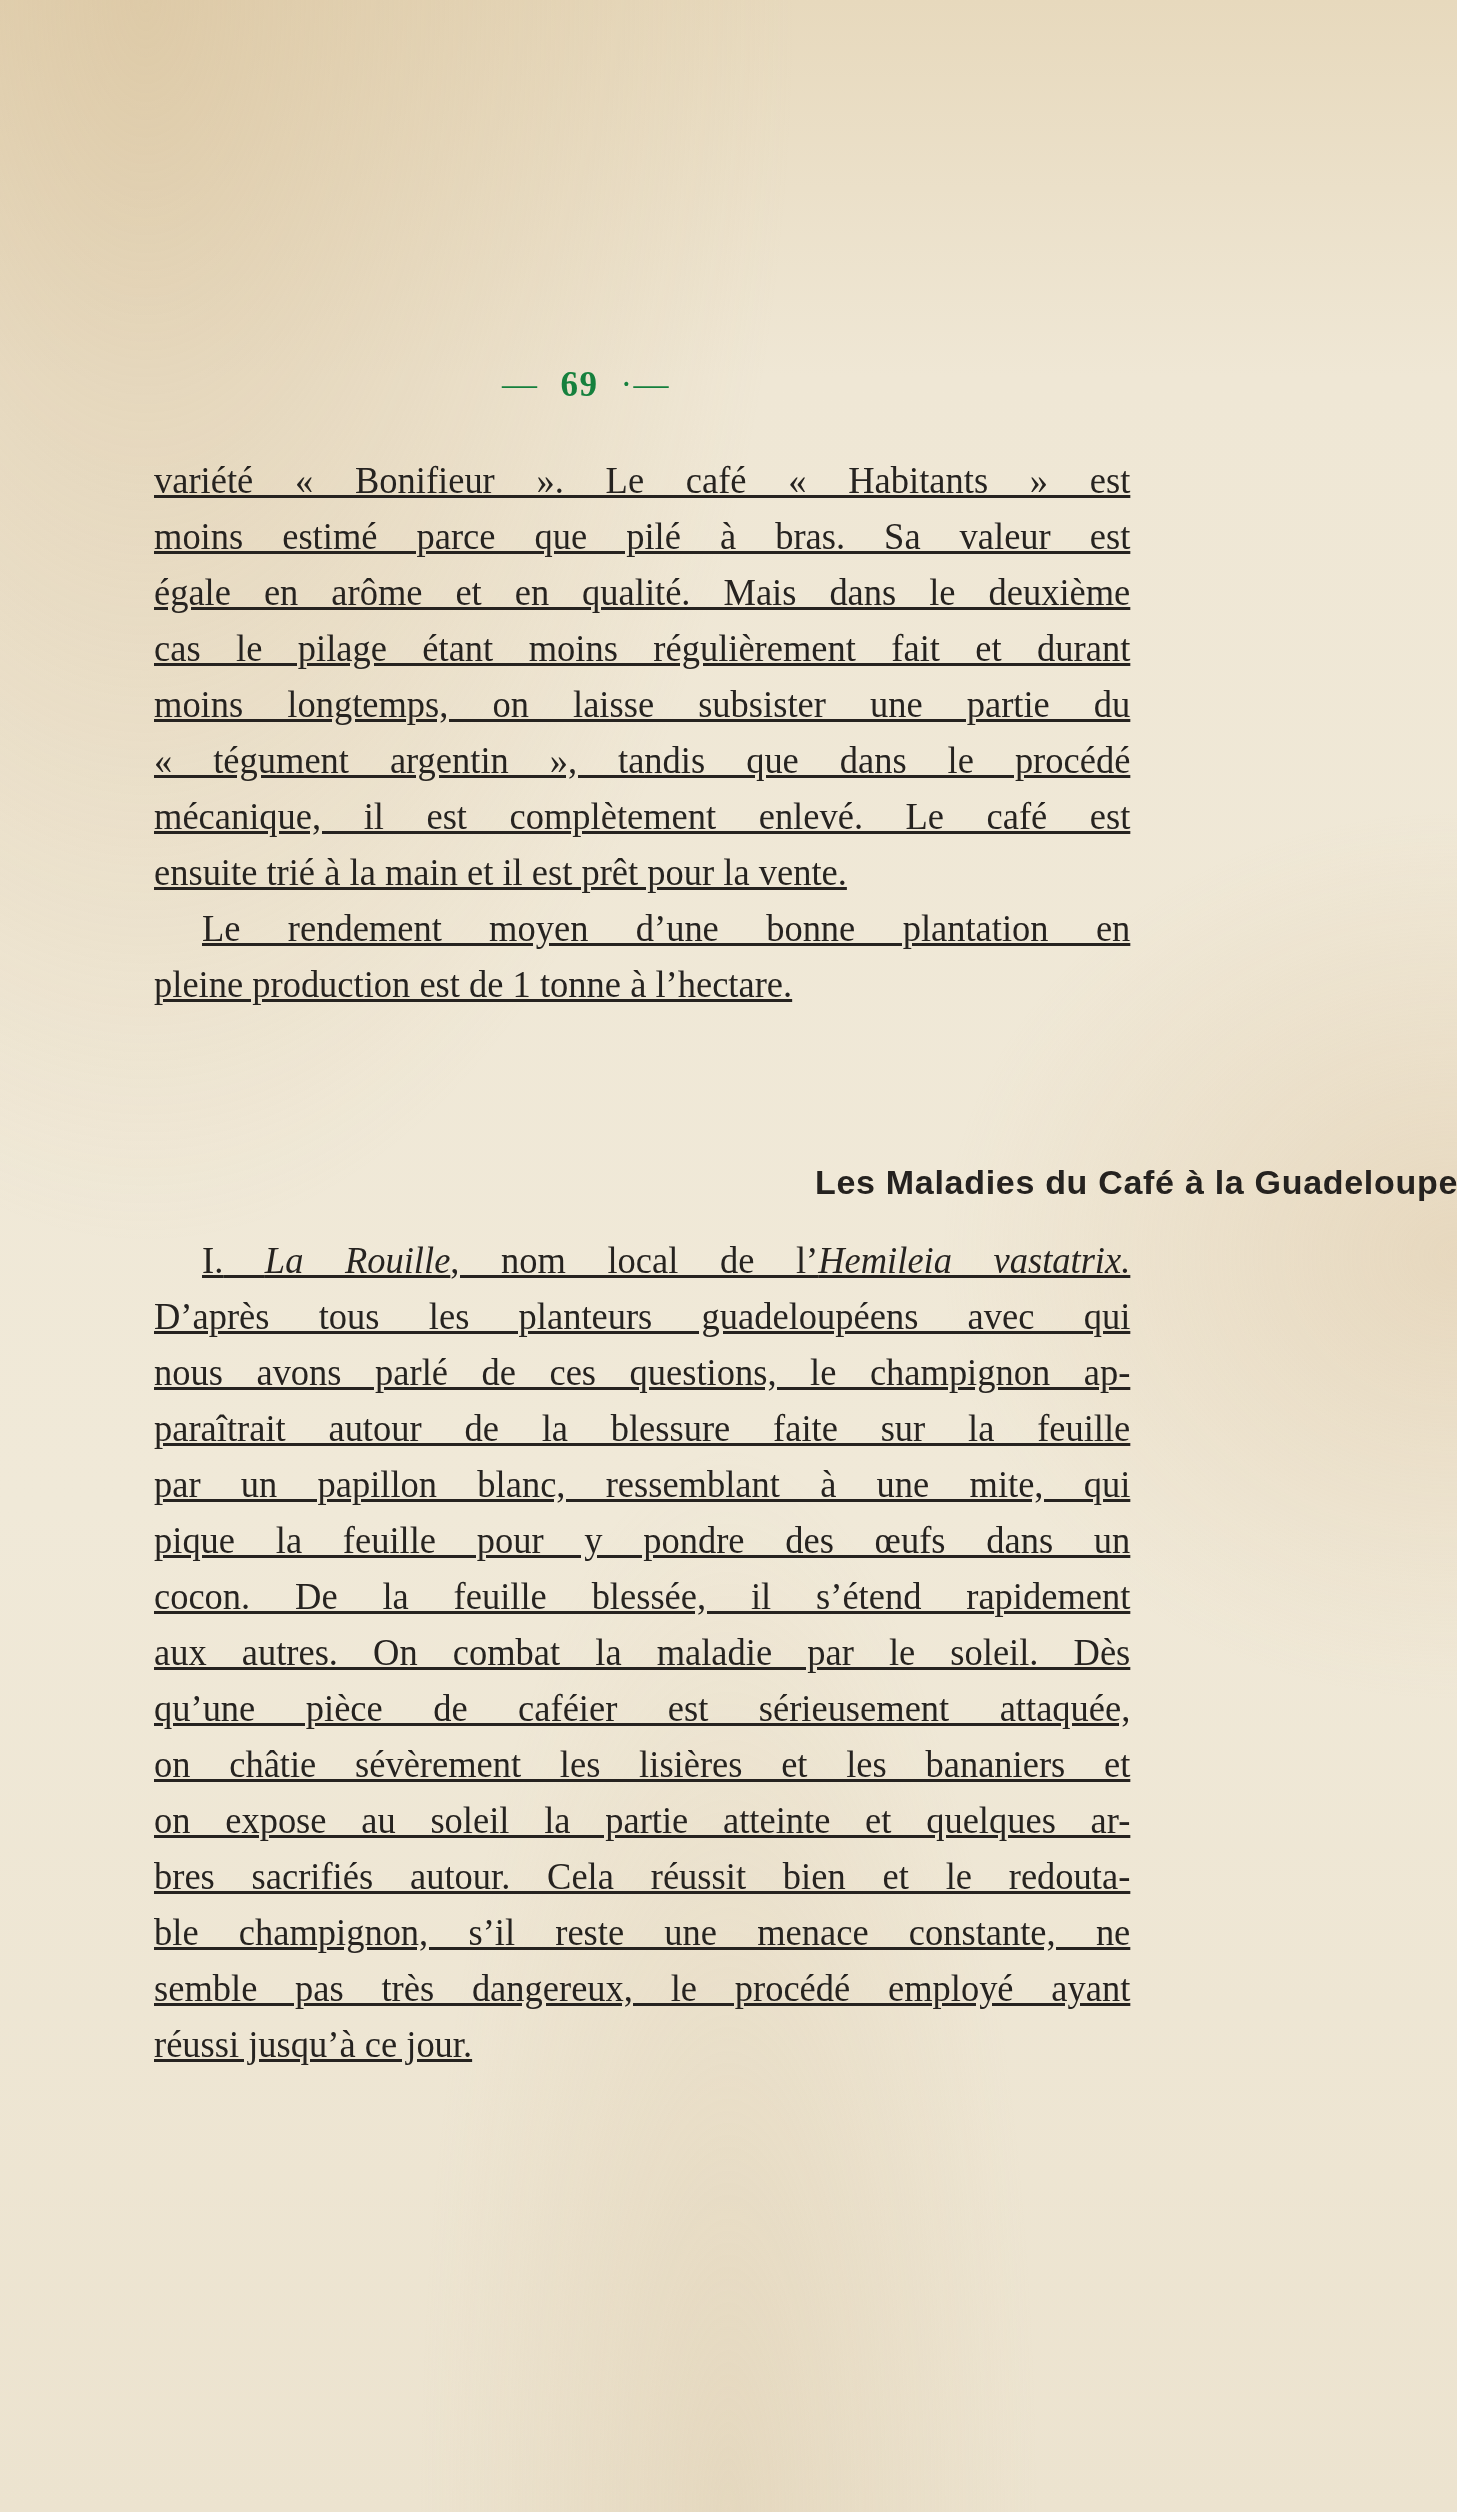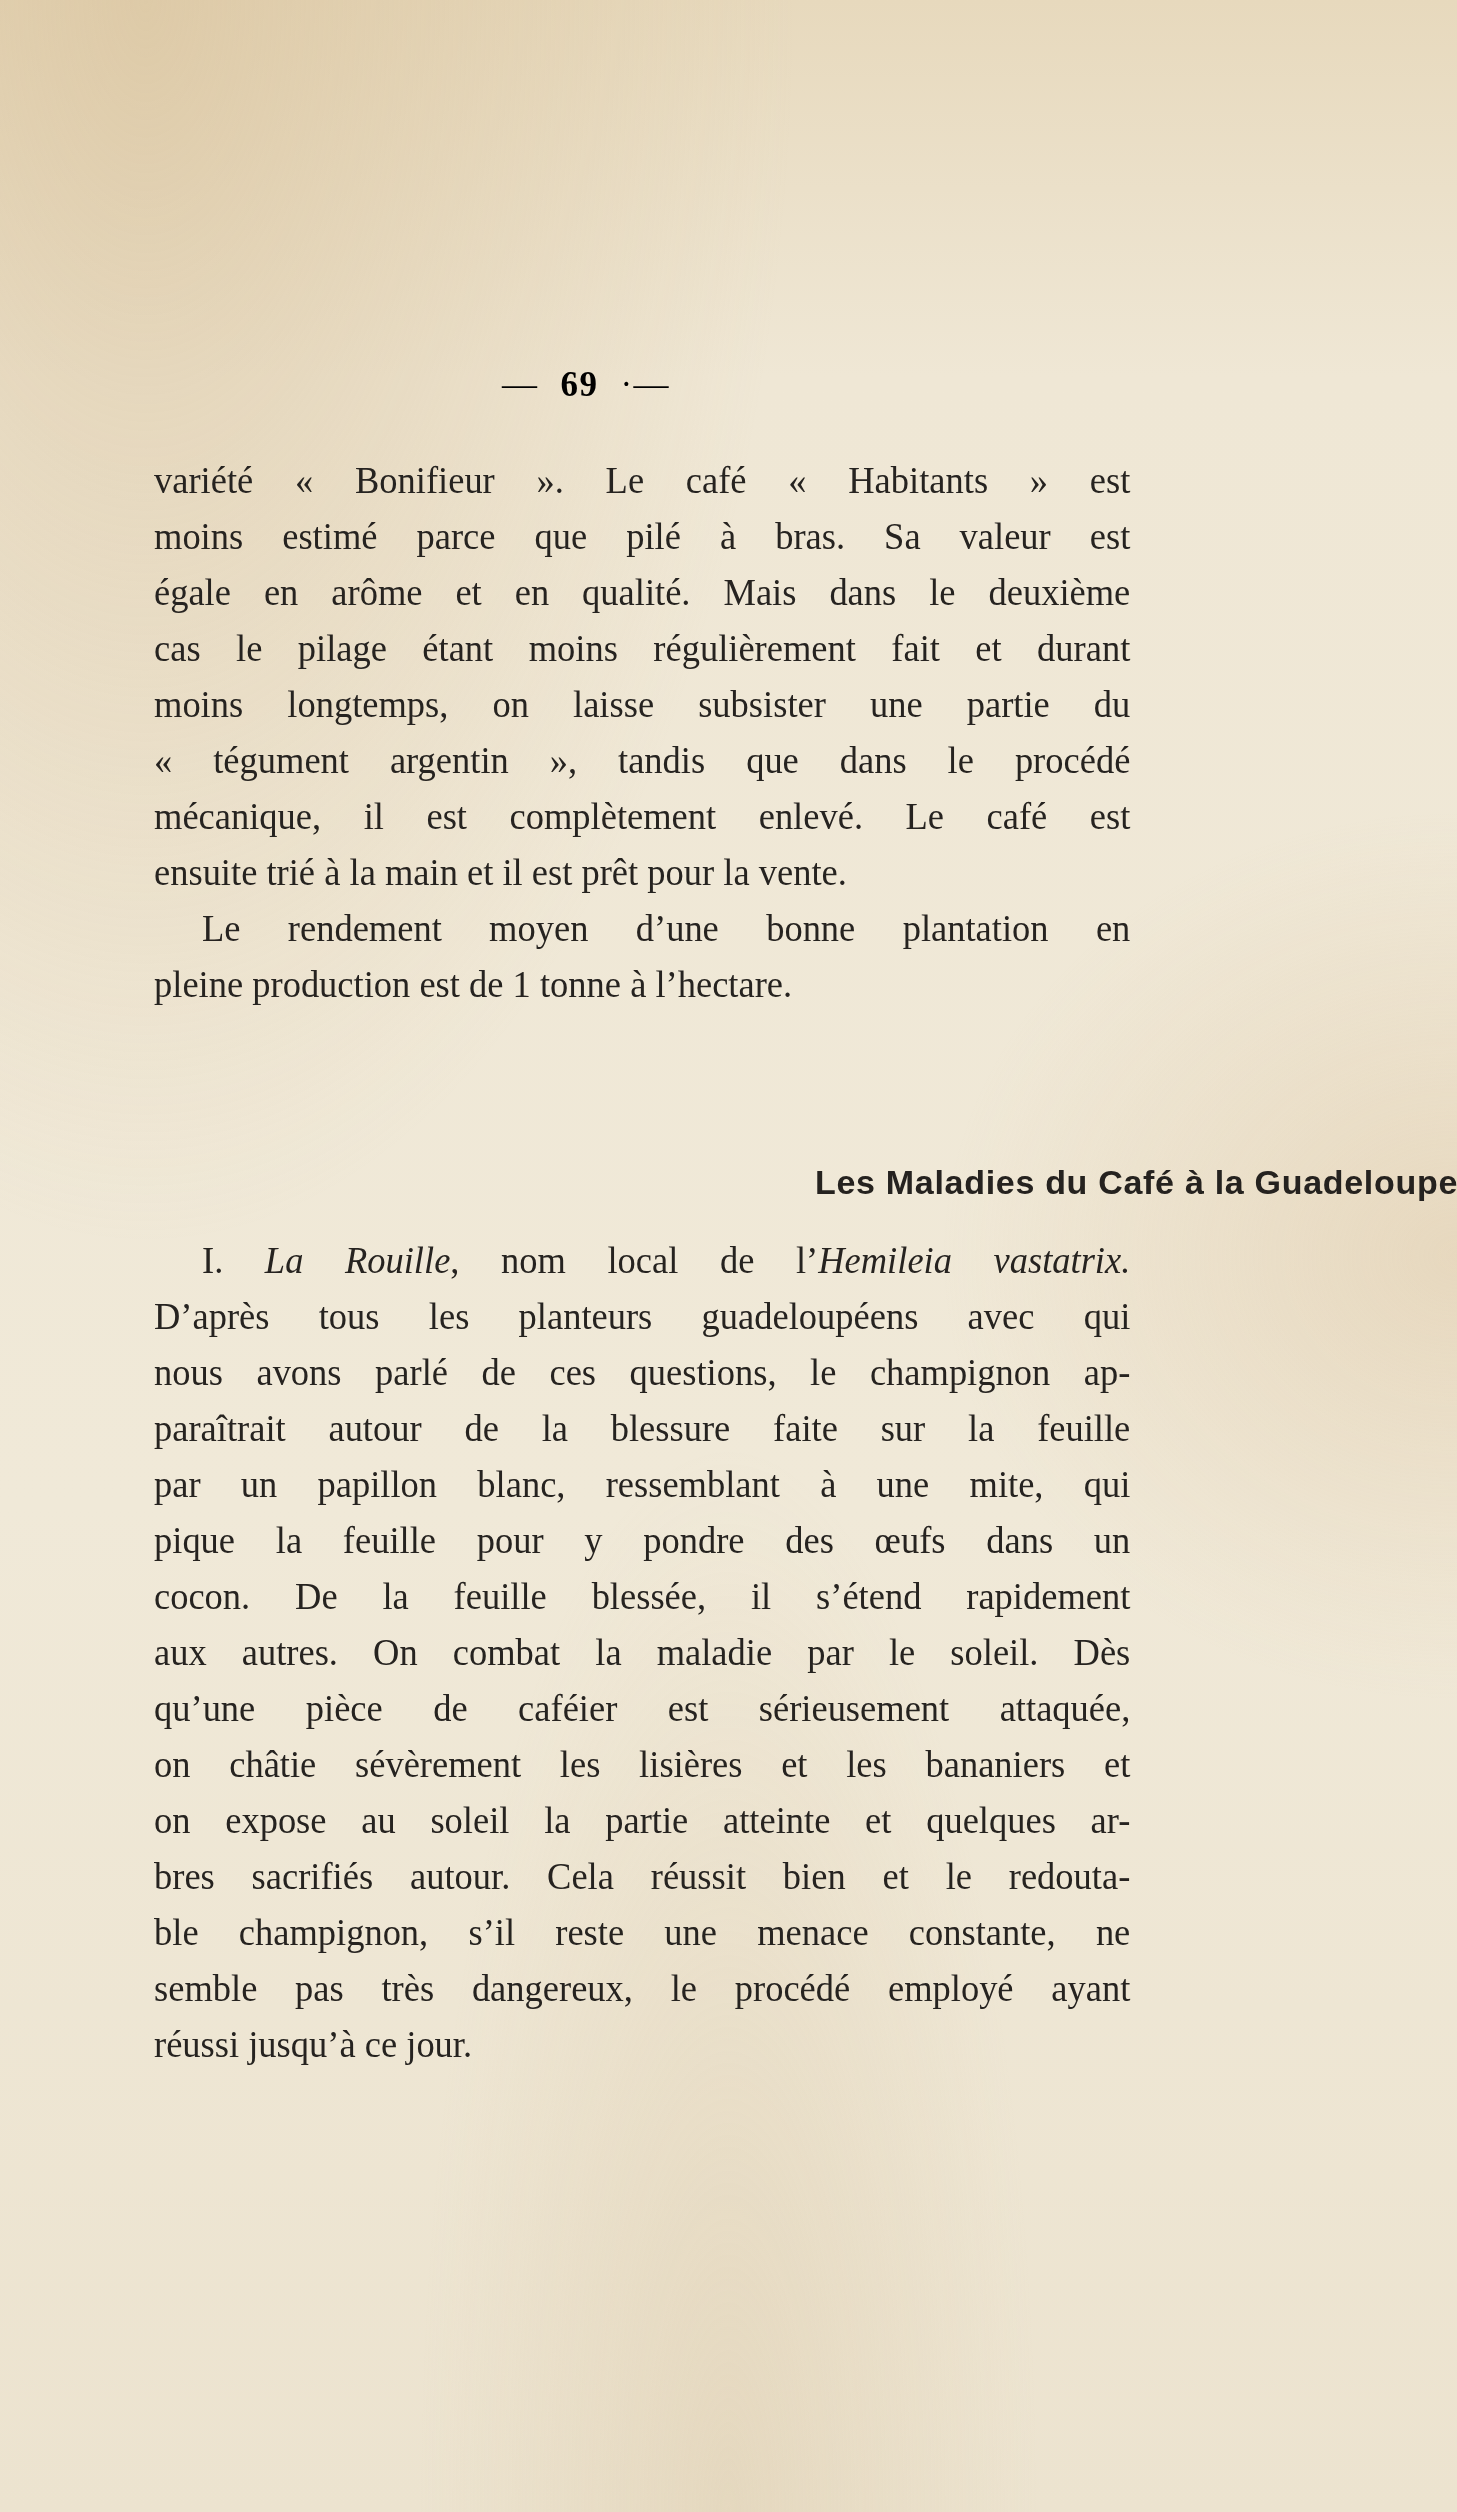--- a/index.html
+++ b/index.html
@@ -27,28 +27,29 @@
       height: 2512px;
     }
     .folio {
       position: absolute;
       top: 365px;
       left: 0;
       width: 1172px;
       text-align: center;
       font-size: 35px;
       letter-spacing: 1.4px;
-      color: #000000;
+      color: #15803d;
     }
     .folio .dash { font-weight: normal; }
     .folio .num { font-weight: bold; margin: 0 12px; }
     .block {
       position: absolute;
       left: 154px;
       width: 976px;
+      text-decoration: underline;
     }
     .line {
       height: 56px;
       line-height: 56px;
       font-size: 38px;
       white-space: nowrap;
       text-align: justify;
       text-align-last: justify;
       transform: scaleX(0.96);
       transform-origin: left center;

